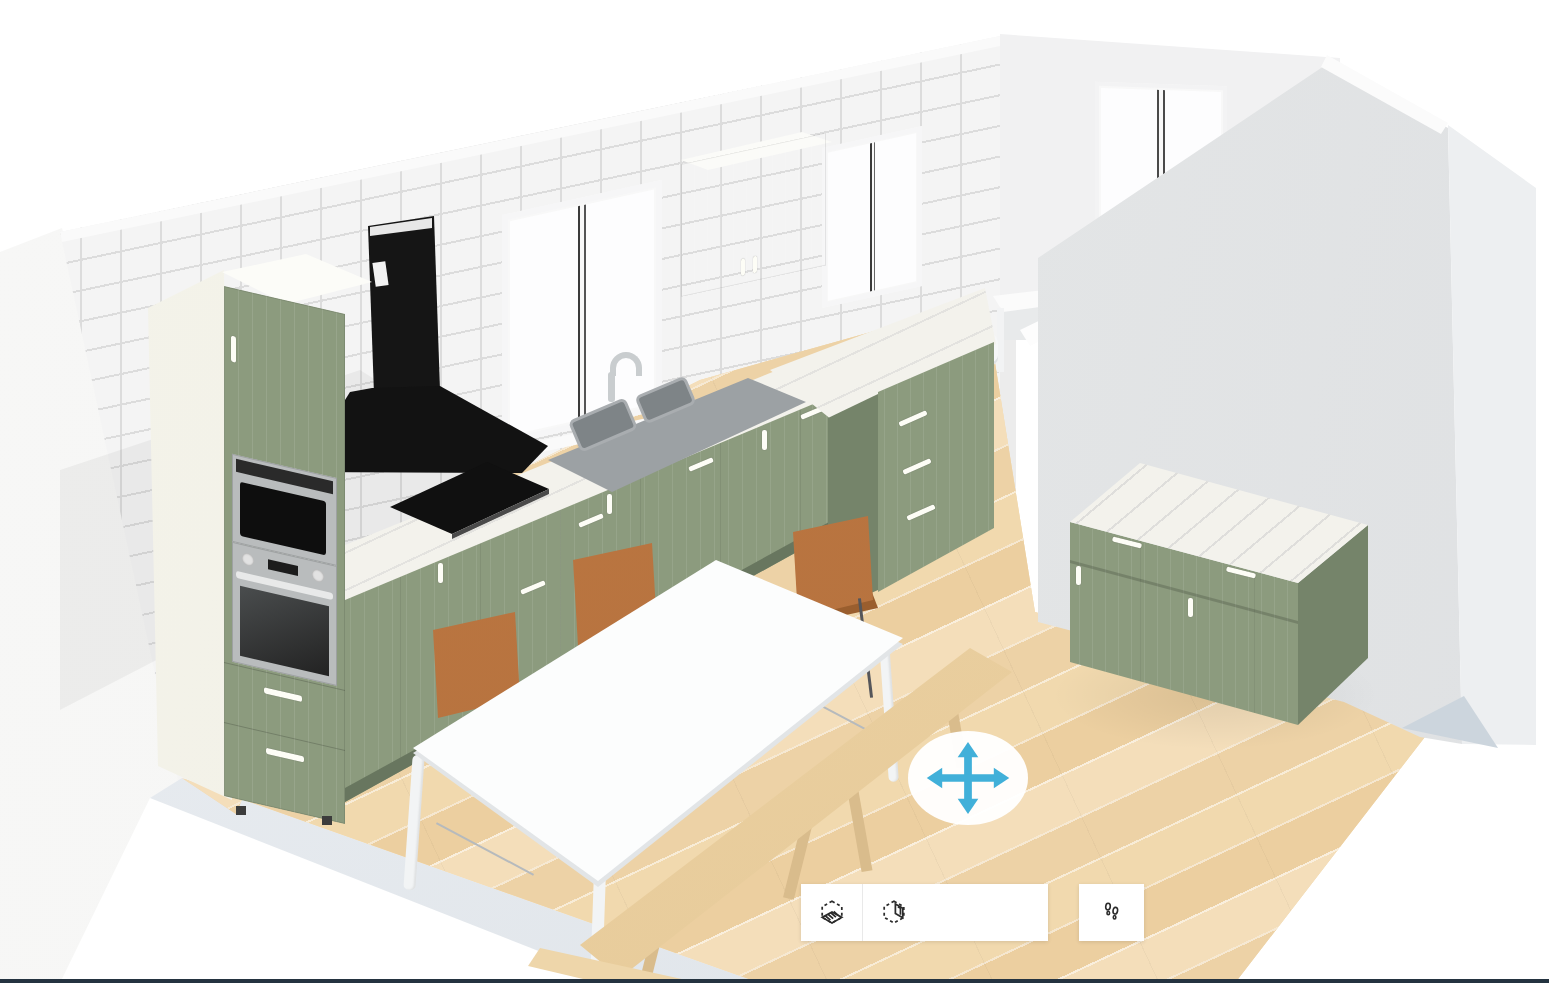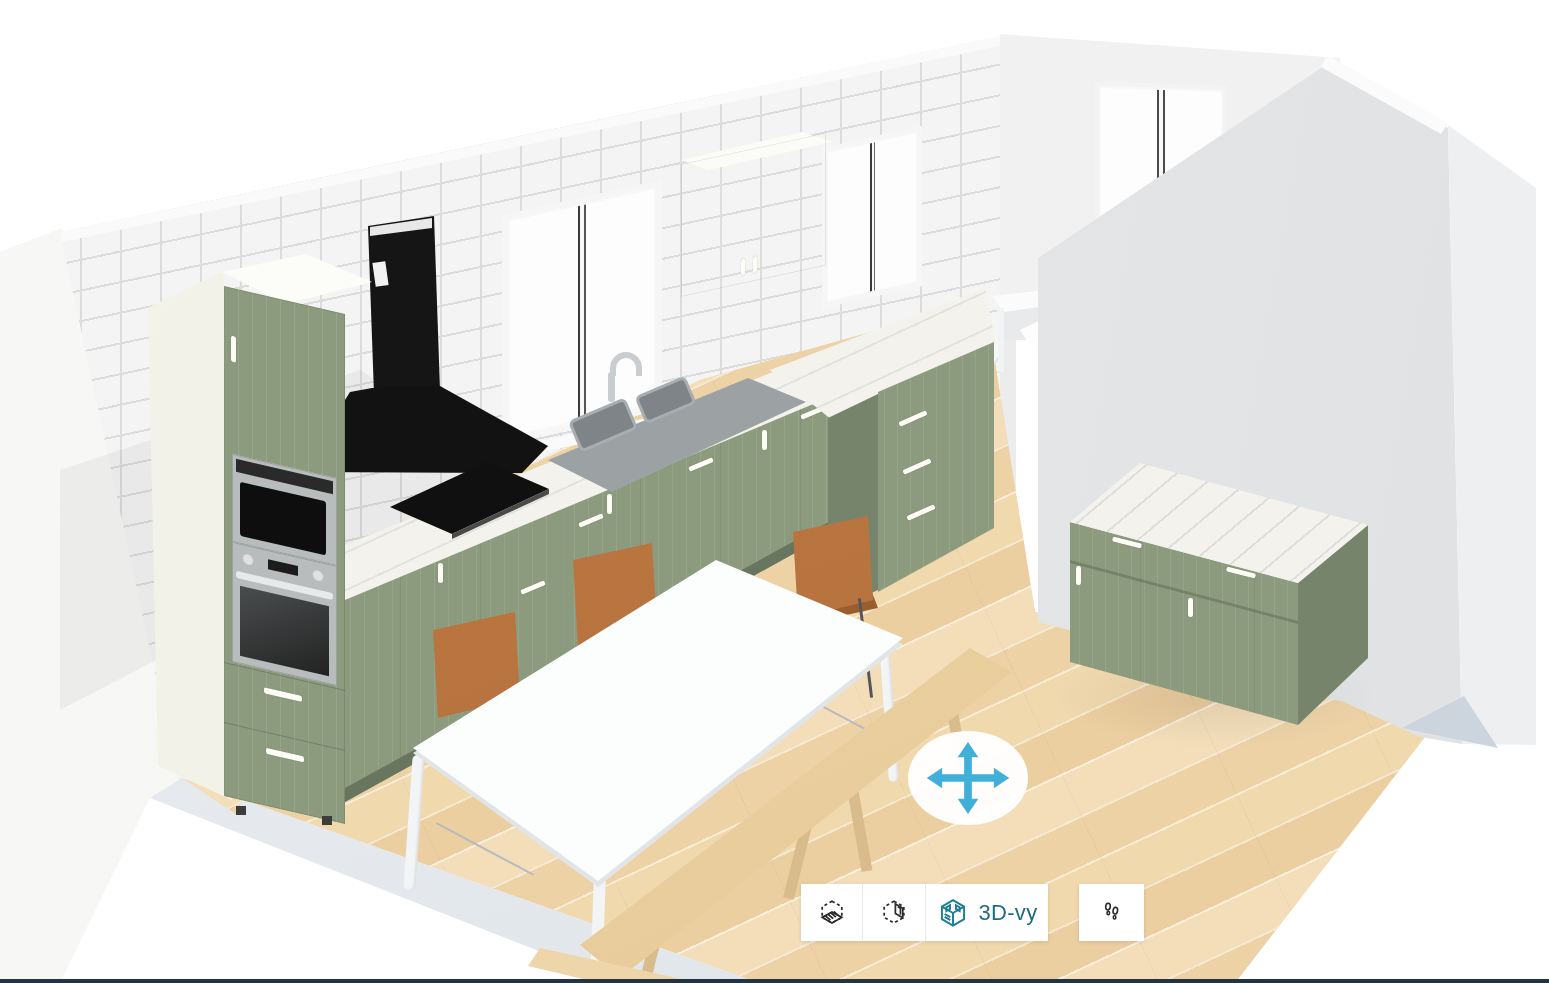--- a/index.html
+++ b/index.html
@@ -235,29 +235,20 @@
         <path d="M7.2 15.4l4.4 3.8 M9.6 14.1l4.4 3.8 M12 12.8l4.4 3.8 M14.5 11.7l3.8 3.3"></path>
       </svg>
     </button>
     <button class="tbtn" style="width:63px;">
       <svg width="30" height="30" viewBox="0 0 26 26" fill="none" stroke="var(--icon_black)" stroke-width="1.5">
         <path stroke-dasharray="2.6 2.4" d="M13 2.8 L21.5 7.6 V16.8 L13 21.6 L4.5 16.8 V7.6 Z"></path>
         <path d="M14.2 5.2 L20.6 8.8 V17.2 L14.2 13.4 Z"></path>
         <path d="M16.4 7.6 L18.6 8.9 V14.6"></path>
       </svg>
     </button>
-    <button class="tbtn" style="width:123px;">
-      <svg width="32" height="32" viewBox="0 0 26 26" fill="none" stroke="var(--teal_icon)" stroke-width="1.6">
-        <path d="M13 2.6 L22 7.8 V18 L13 23.2 L4 18 V7.8 Z"></path>
-        <path d="M13 13 V23.2 M13 13 L22 7.8 M13 13 L4 7.8"></path>
-        <path d="M6.2 16.2l4.6 2.6 M6.2 13.8l4.6 2.6"></path>
-        <path d="M7.6 8.4l3-1.7v3l-3 1.7z M15.4 6.7l3 1.7v3l-3-1.7z"></path>
-      </svg>
-      <span class="tbtn-label">3D-vy</span>
-    </button>
   </div>
   <div class="toolbar" style="left:1079px;top:884px;width:65px;height:57px;">
     <button class="tbtn" style="width:100%;">
       <svg width="28" height="28" viewBox="0 0 24 24" fill="none" stroke="var(--icon_black)" stroke-width="1.4">
         <path d="M8.6 3.6c1.5 0 2.1 1.4 1.9 3.1-.2 1.5-1 2.6-2.1 2.6S6.5 8.2 6.6 6.6C6.7 4.9 7.2 3.6 8.6 3.6z"></path>
         <ellipse cx="8.8" cy="12" rx="1.1" ry="1.5"></ellipse>
         <path d="M15.2 7.2c1.4.2 1.9 1.6 1.5 3.3-.3 1.5-1.2 2.5-2.3 2.3s-1.7-1.3-1.5-2.9c.2-1.7.9-2.9 2.3-2.7z"></path>
         <ellipse cx="14.2" cy="15.6" rx="1.1" ry="1.5"></ellipse>
       </svg>
     </button>

